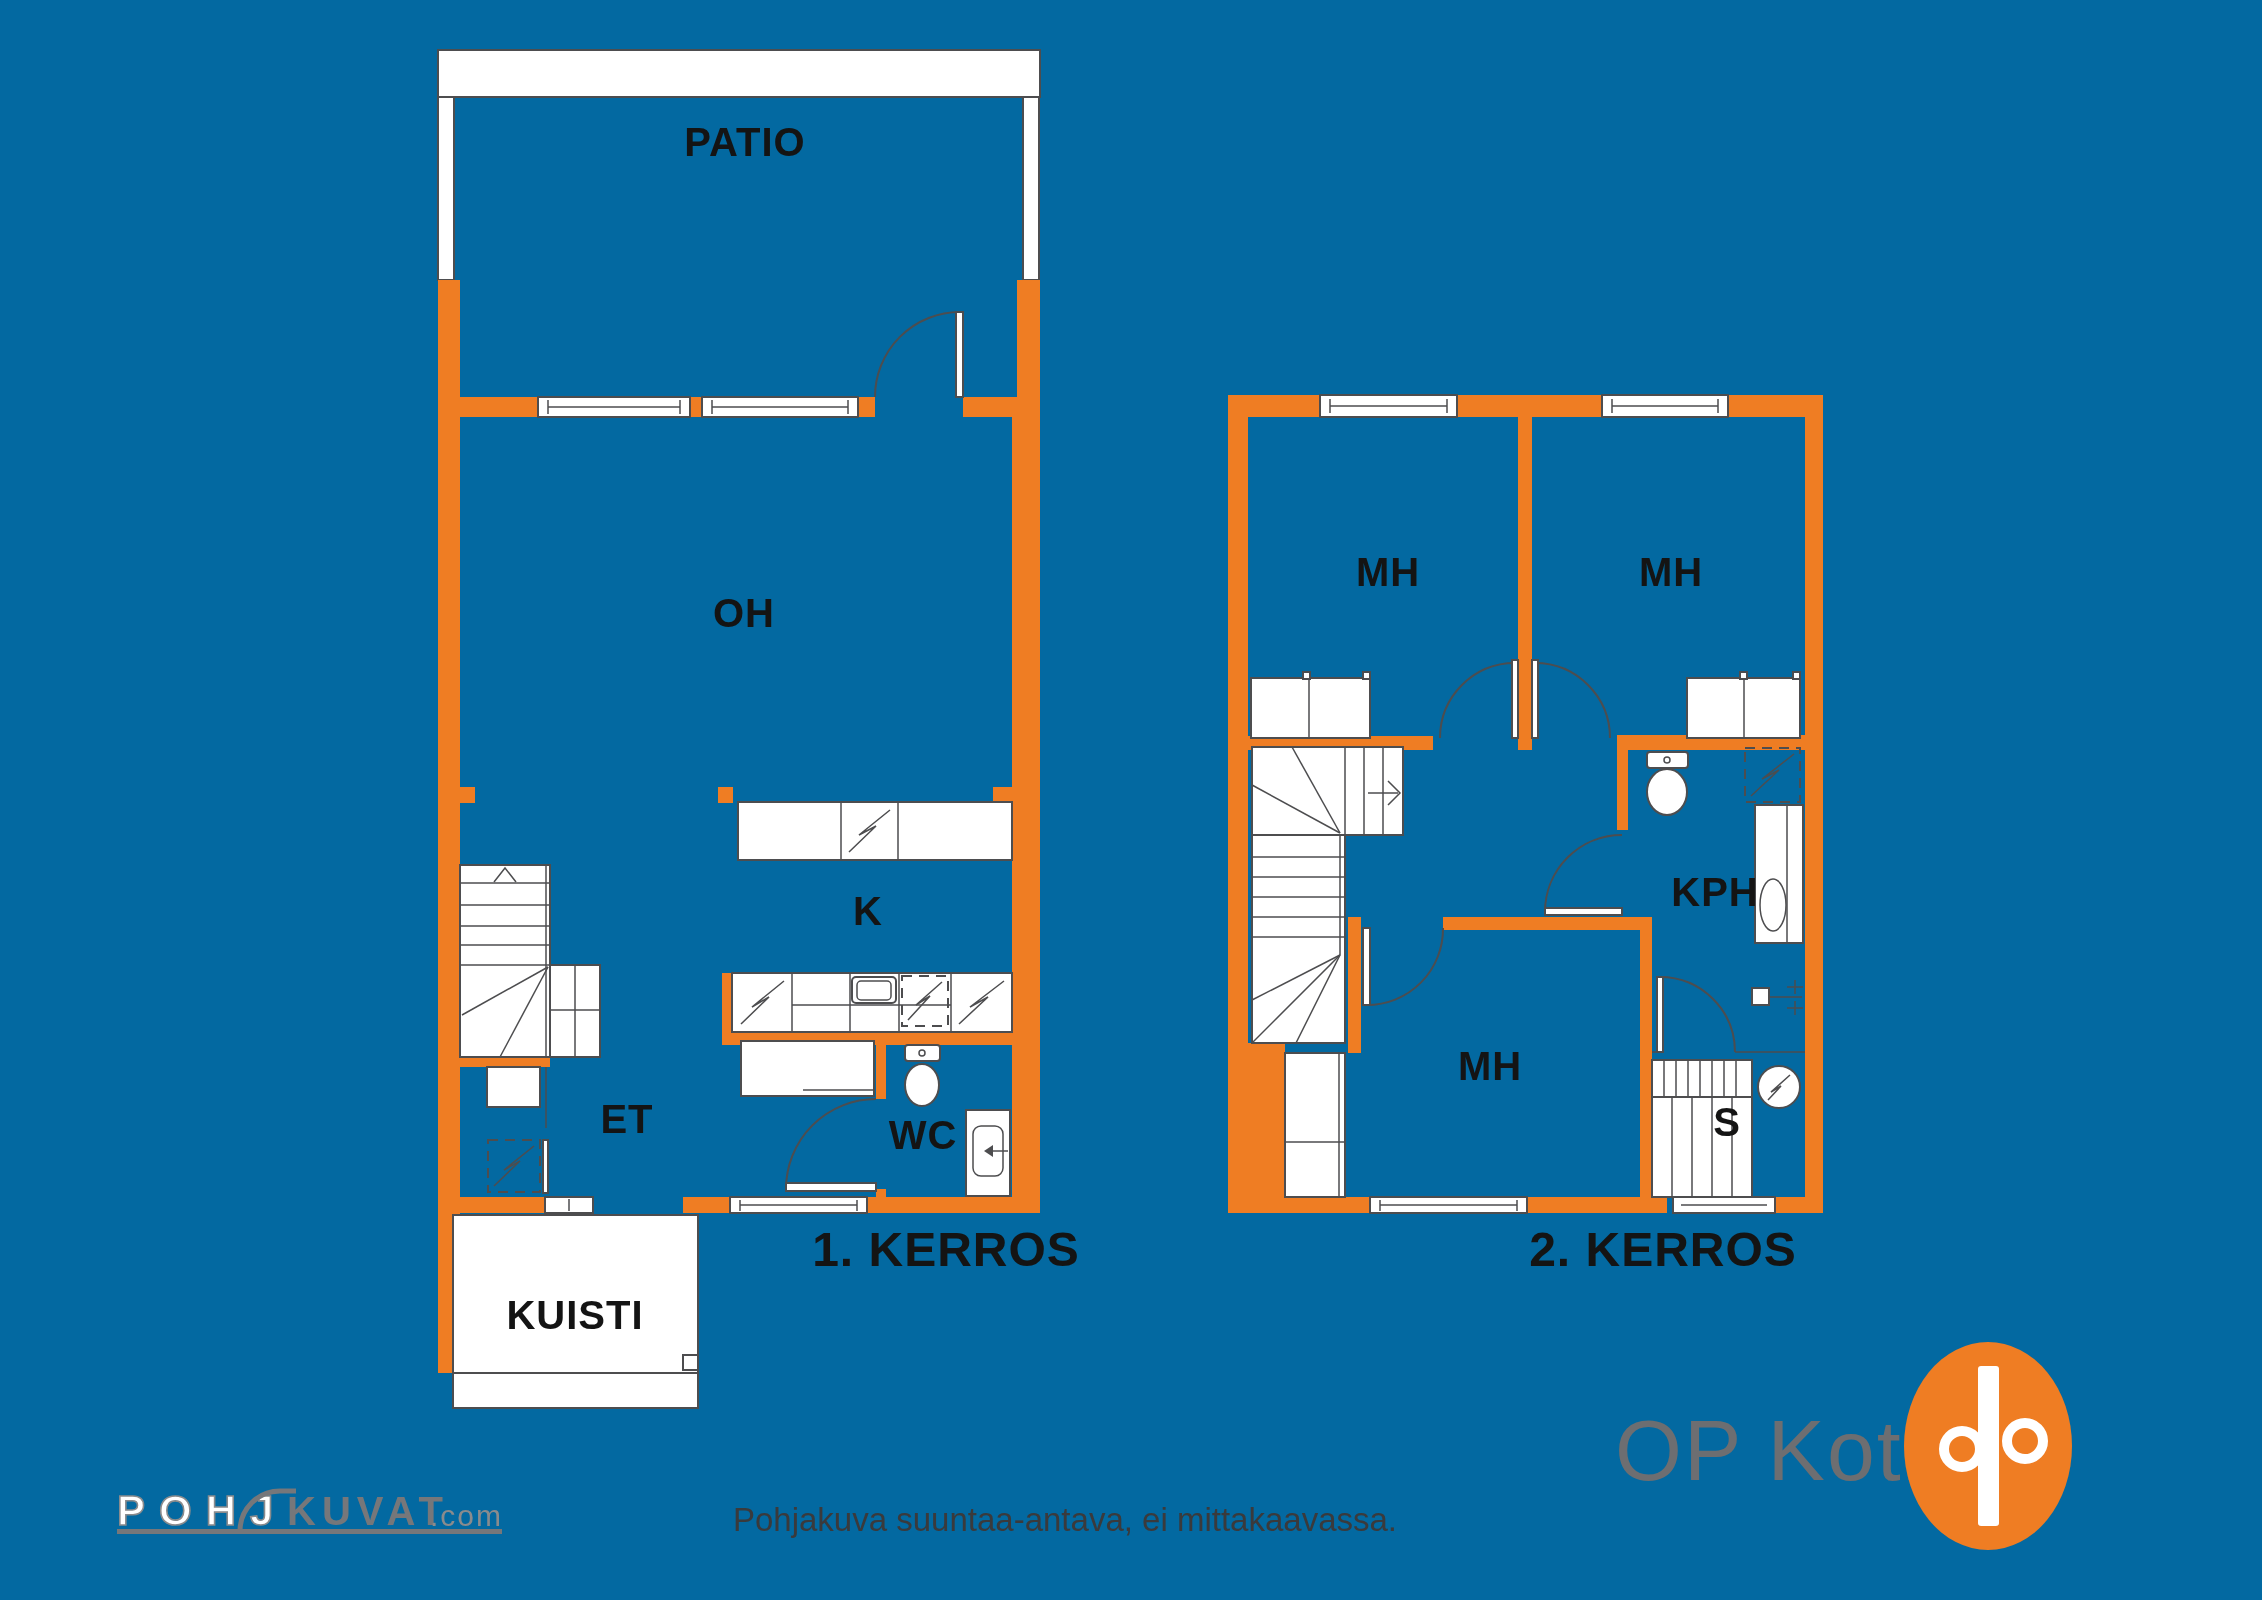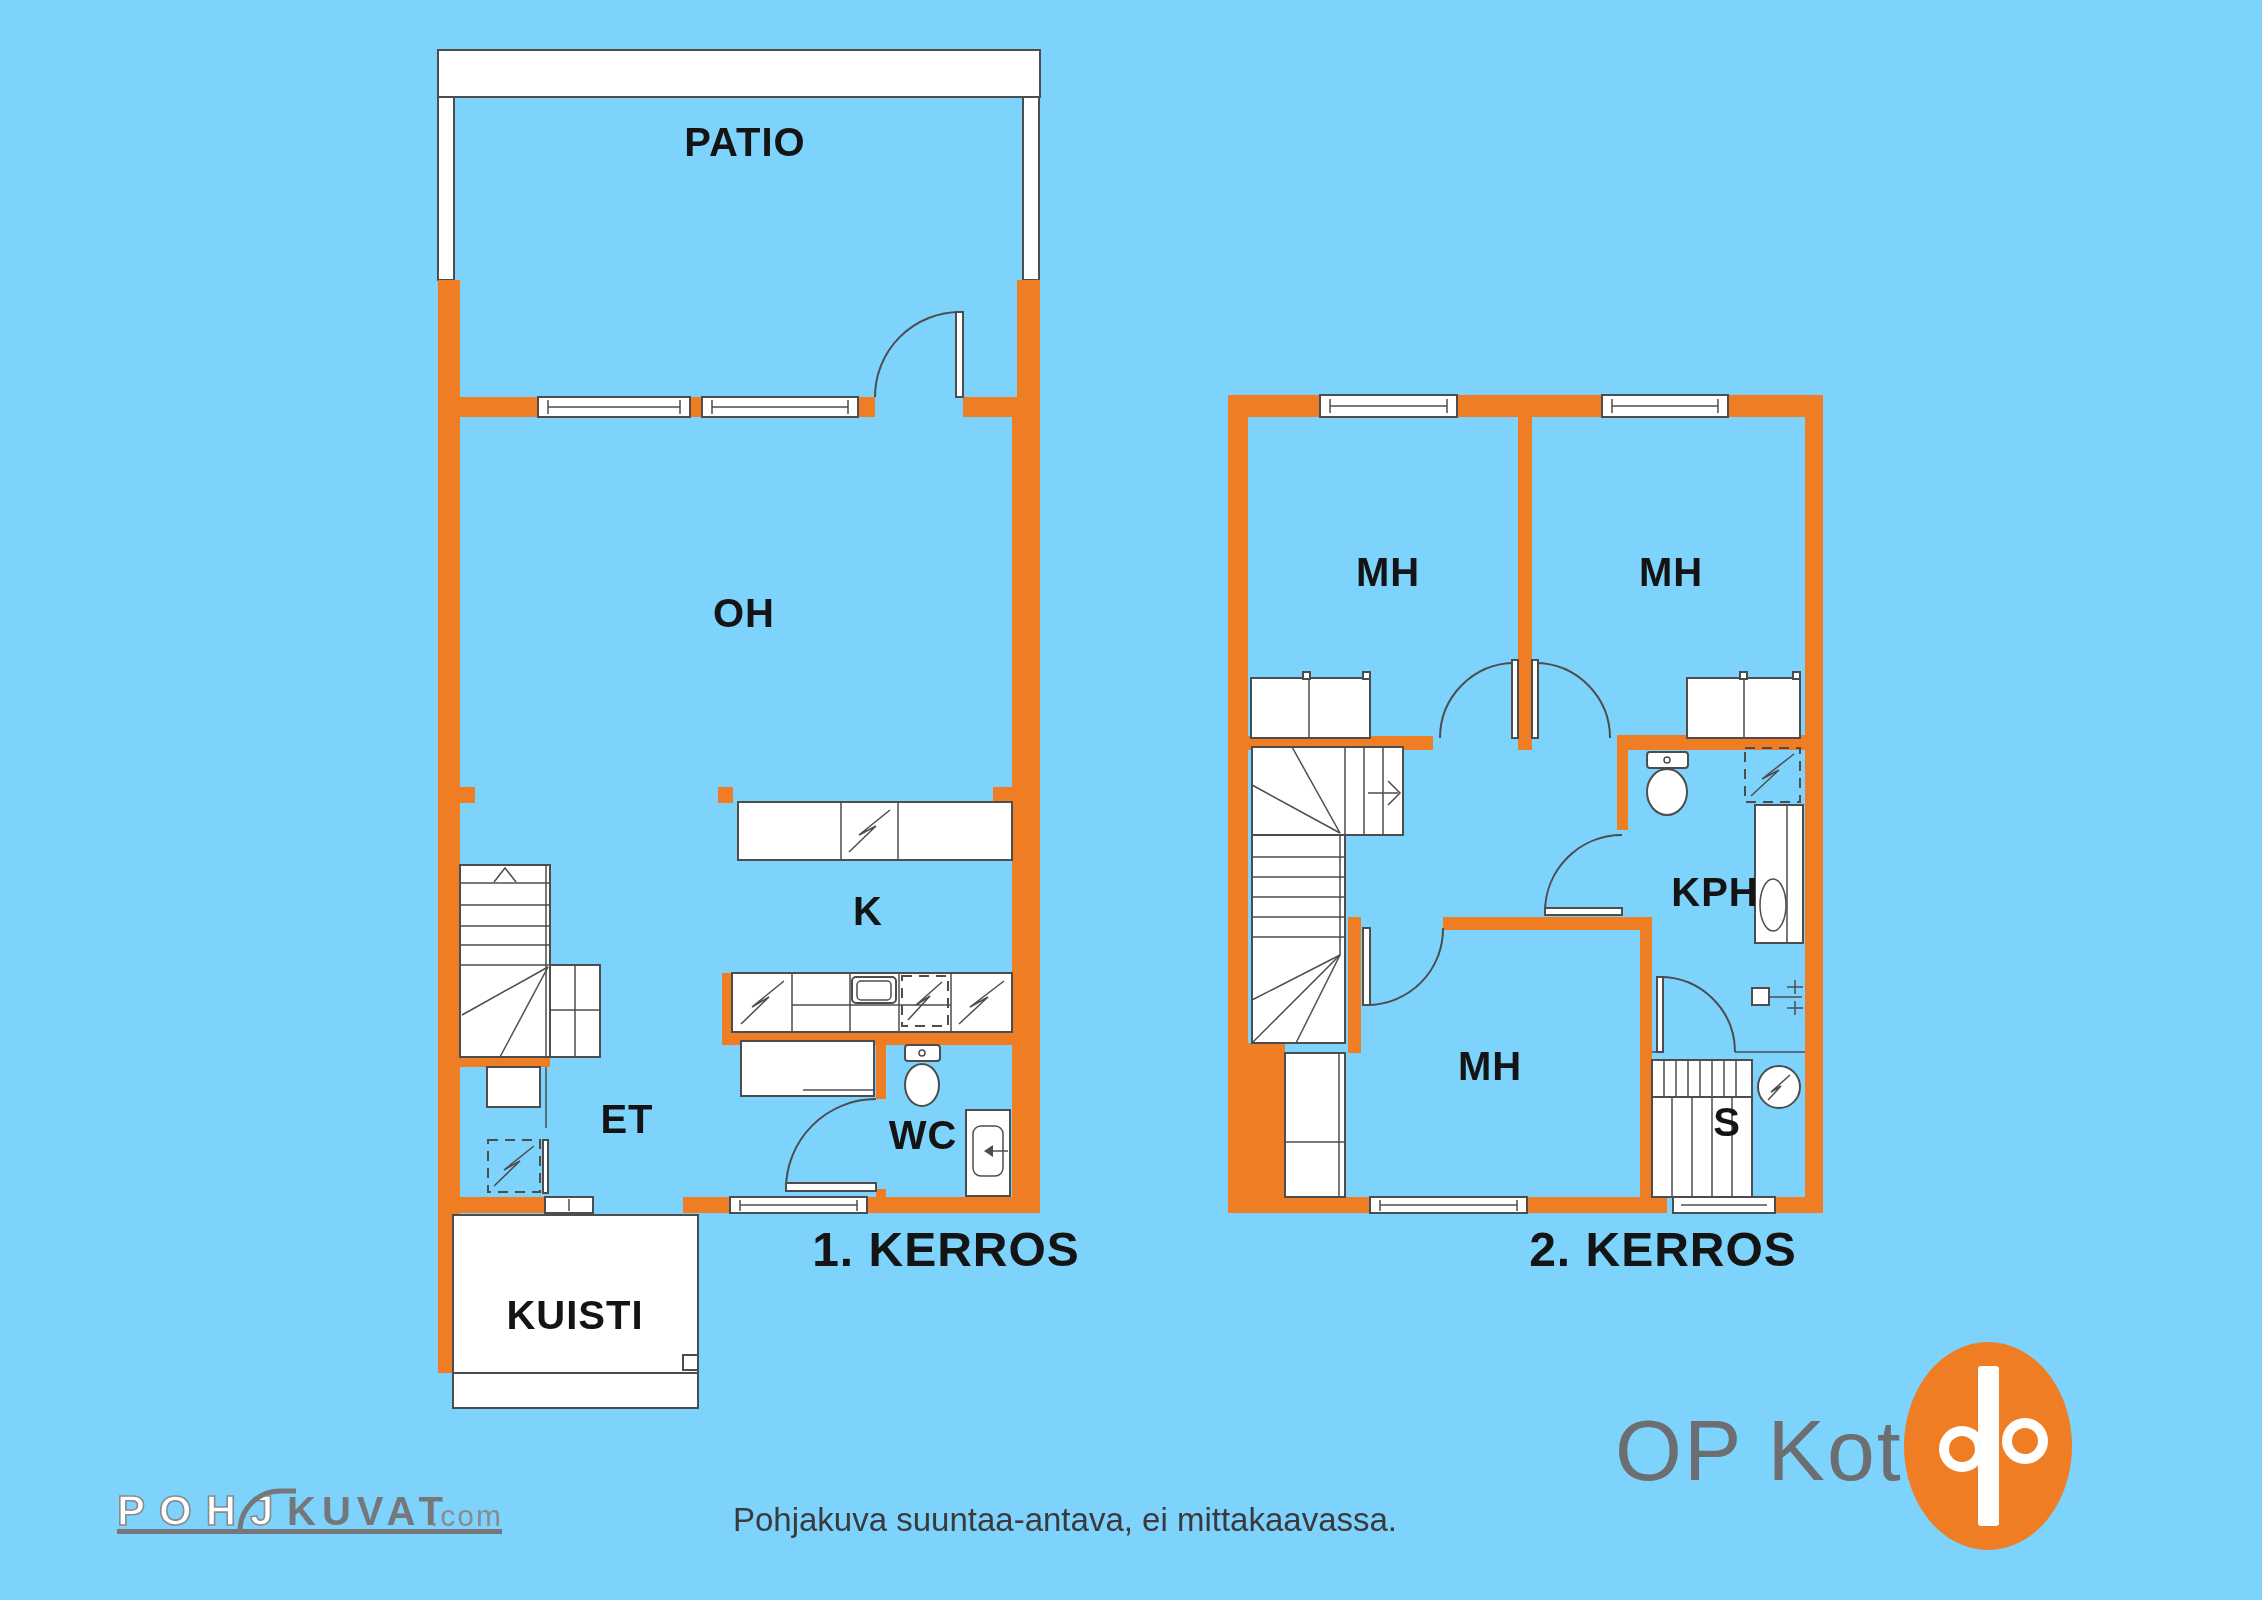--- a/index.html
+++ b/index.html
@@ -1,16 +1,16 @@
 <!DOCTYPE html>
 <html><head>
 <meta charset="utf-8">
 <style>
   html,body{margin:0;padding:0;background:#ffffff;}
-  .canvas{position:relative;width:2262px;height:1600px;background:#7dd3fc;overflow:hidden;
+  .canvas{position:relative;width:2262px;height:1600px;background:#0369a1;overflow:hidden;
           font-family:"Liberation Sans", sans-serif;}
   svg{position:absolute;left:0;top:0;}
   .wall{fill:#EF7D23;}
   .ln{stroke:#4d4d4f;stroke-width:2;fill:none;}
   .lnthin{stroke:#4d4d4f;stroke-width:1.5;fill:none;}
   .whitebox{fill:#ffffff;stroke:#4d4d4f;stroke-width:2;}
   .fix{fill:#ffffff;stroke:#4d4d4f;stroke-width:2;}
   .dash{fill:none;stroke:#4d4d4f;stroke-width:2;stroke-dasharray:10 7;}
   .room-label{font-family:"Liberation Sans", sans-serif;font-size:40px;font-weight:600;
               fill:#141414;text-anchor:middle;letter-spacing:1px;}

